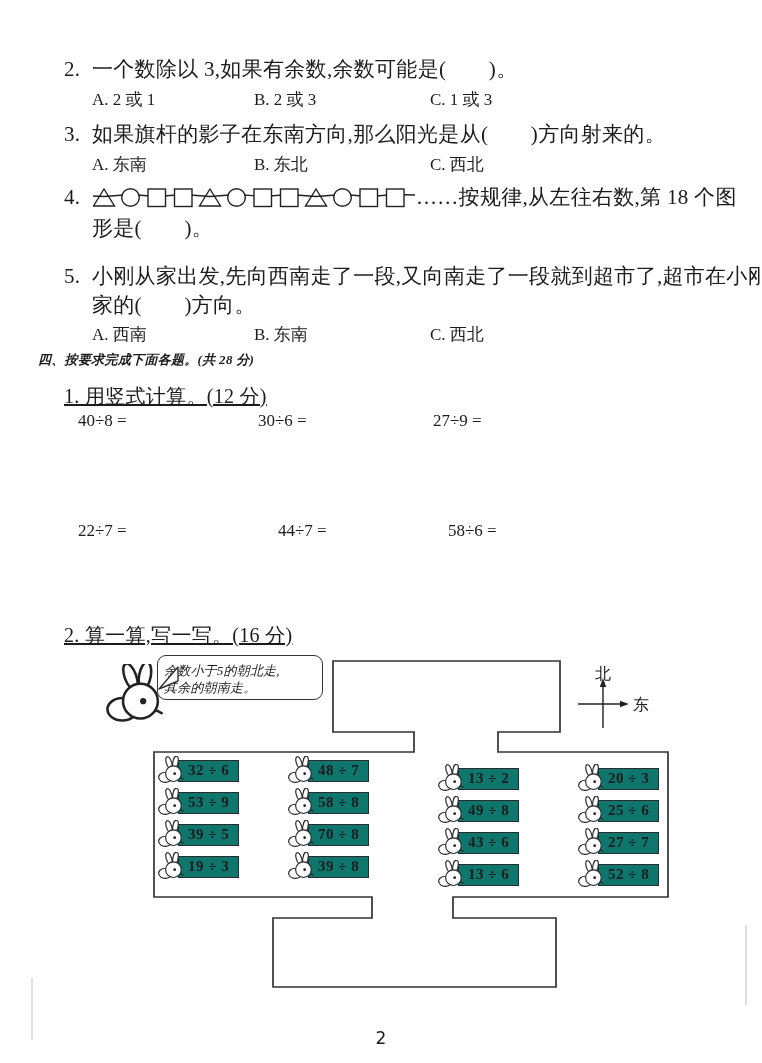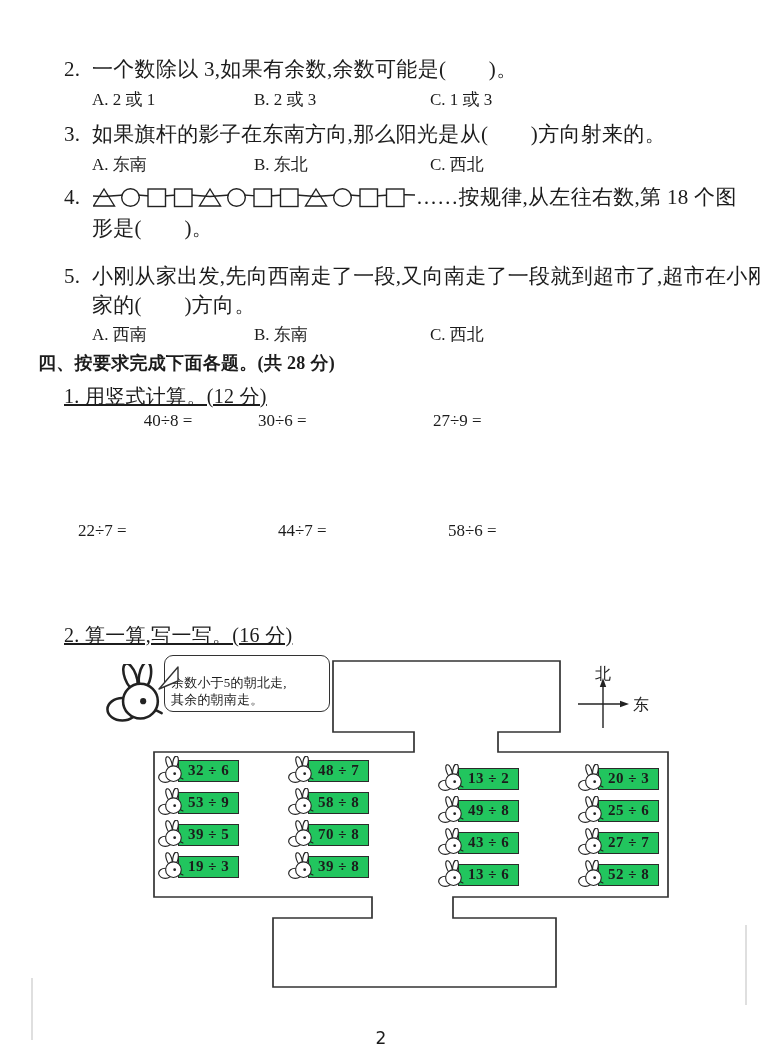--- a/index.html
+++ b/index.html
@@ -10,39 +10,39 @@
   }
   .abs{position:absolute;white-space:nowrap;}
   .qline{font-size:21px;letter-spacing:.3px;}
   .qnum{display:inline-block;width:28px;}
   .opts span{display:inline-block;font-size:17px;}
   .opts .o1{width:162px;}
   .opts .o2{width:176px;}
   .shape-opts .o1{width:162px;}
   .shape-opts .o2{width:176px;}
   .shape-glyph{font-family:"DejaVu Sans", sans-serif;font-size:18px;}
-  .sec-title{font-size:18px;font-weight:bold;letter-spacing:.3px;}
+  .sec-title{font-size:13px;font-weight:bold;letter-spacing:.3px;font-style:italic;}
   .sub-title{font-size:20px;letter-spacing:.3px;text-decoration:underline;}
   .calc span{display:inline-block;font-size:17px;}
-  .calc.r1 .c1{width:180px;text-align:center;} .calc.r1 .c2{width:175px;}
+  .calc.r1 .c1{width:180px;} .calc.r1 .c2{width:175px;}
   .calc.r2 .c1{width:200px;} .calc.r2 .c2{width:170px;}
   #figure-svg{position:absolute;left:0;top:648px;z-index:3;pointer-events:none;}
   #speech-bubble{
-    position:absolute;left:164px;top:655px;width:152px;z-index:1;
-    border:1.6px solid #333;border-radius:9px;padding:18px 6px 3px;
-    font-size:13px;line-height:1.32;letter-spacing:.2px;background:#fff;
+    position:absolute;left:157px;top:655px;width:152px;z-index:1;
+    border:1.6px solid #333;border-radius:9px;padding:6px 6px 3px;
+    font-size:13px;line-height:1.32;letter-spacing:.2px;background:#fff;font-style:italic;
   }
   #big-rabbit{position:absolute;left:106px;top:664px;z-index:4;}
   .wing{position:absolute;top:757px;display:grid;grid-template-rows:repeat(4,32px);z-index:2;}
   #left-wing{left:158px;grid-template-columns:130px 130px;}
   #right-wing{left:438px;grid-template-columns:140px 140px;margin-top:8px;}
   .pitem{display:flex;align-items:flex-start;height:32px;}
   .pitem svg{position:relative;z-index:2;margin-right:-6px;margin-top:-1px;}
   .pbox{
-    position:relative;z-index:1;border:1.6px solid #2b2b2b;background:#22c55e;
+    position:relative;z-index:1;border:1.6px solid #2b2b2b;background:#0f766e;
     font-size:15px;font-weight:bold;padding:1px 9px 2px;margin-top:3px;
     letter-spacing:.5px;
   }
   #pattern-shapes{display:inline-block;vertical-align:-6px;margin:0 1px;}
   #page-number{left:0;right:0;text-align:center;top:1028px;font-size:17px;font-family:"DejaVu Sans", sans-serif;}
   .edge-artifact{position:absolute;background:#c9c9c9;opacity:.6;}
   svg text{font-family:"Liberation Serif", serif;}
 </style>
 </head>
 <body>

